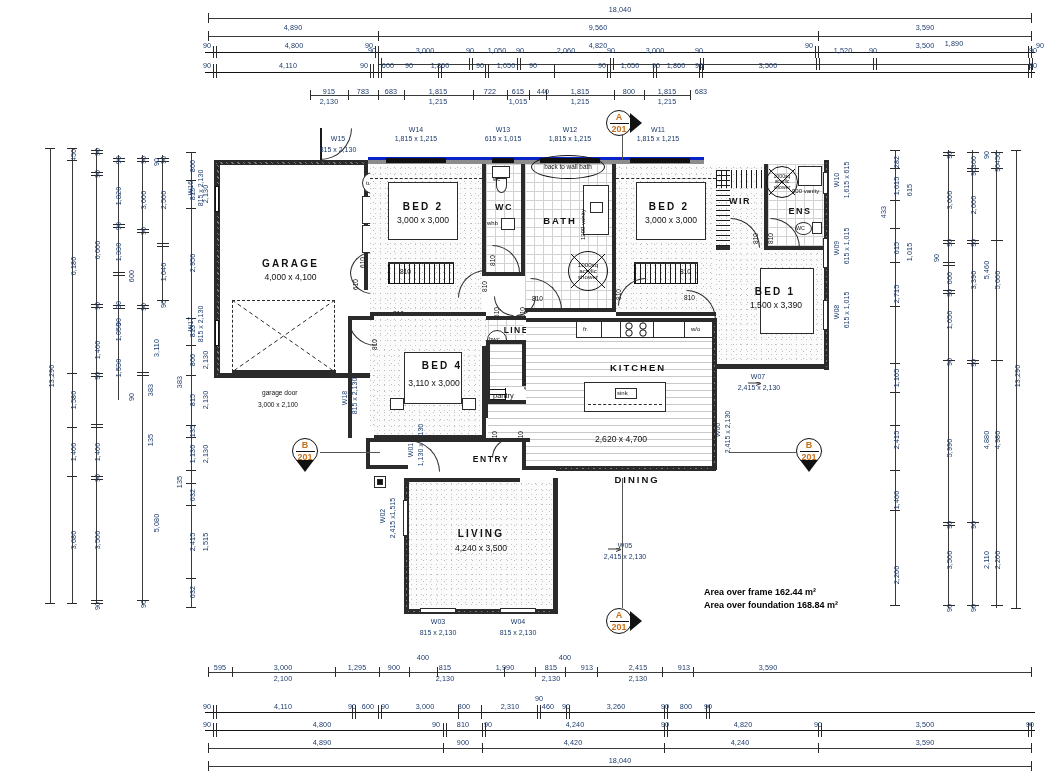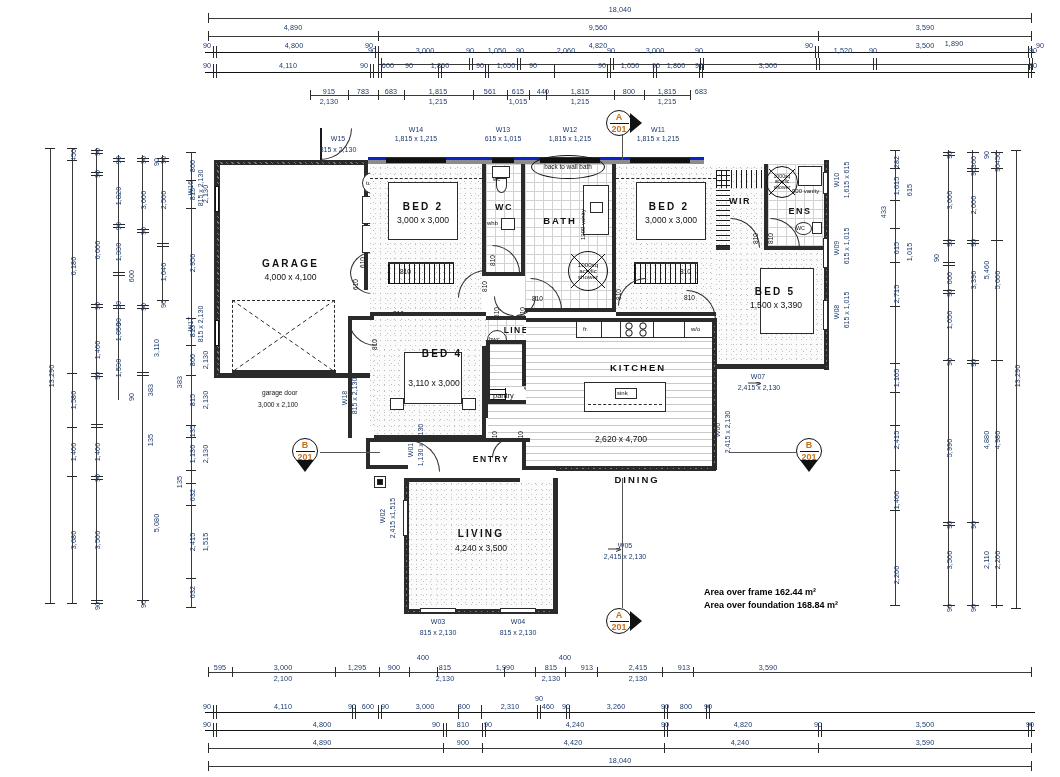--- a/index.html
+++ b/index.html
@@ -340,21 +340,21 @@
     <div class="dimtick" style="left:507px;top:90px;height:10px;"></div>
     <div class="dimtick" style="left:529px;top:90px;height:10px;"></div>
     <div class="dimtick" style="left:546px;top:90px;height:10px;"></div>
     <div class="dimtick" style="left:614px;top:90px;height:10px;"></div>
     <div class="dimtick" style="left:644px;top:90px;height:10px;"></div>
     <div class="dimtick" style="left:690px;top:90px;height:10px;"></div>
     <div class="dimtext ctr" style="left:329px;top:87px;">915</div>
     <div class="dimtext ctr" style="left:363px;top:87px;">783</div>
     <div class="dimtext ctr" style="left:391px;top:87px;">683</div>
     <div class="dimtext ctr" style="left:438px;top:87px;">1,815</div>
-    <div class="dimtext ctr" style="left:490px;top:87px;">561</div>
+    <div class="dimtext ctr" style="left:490px;top:87px;">722</div>
     <div class="dimtext ctr" style="left:518px;top:87px;">615</div>
     <div class="dimtext ctr" style="left:543px;top:87px;">440</div>
     <div class="dimtext ctr" style="left:580px;top:87px;">1,815</div>
     <div class="dimtext ctr" style="left:629px;top:87px;">800</div>
     <div class="dimtext ctr" style="left:667px;top:87px;">1,815</div>
     <div class="dimtext ctr" style="left:701px;top:87px;">683</div>
     <div class="dimtext ctr" style="left:329px;top:97px;">2,130</div>
     <div class="dimtext ctr" style="left:438px;top:97px;">1,215</div>
     <div class="dimtext ctr" style="left:518px;top:97px;">1,015</div>
     <div class="dimtext ctr" style="left:580px;top:97px;">1,215</div>
@@ -749,21 +749,21 @@
     <div class="roomlabel" style="left:778px;top:206px;width:44px;font-size:9px;letter-spacing:1.5px;">ENS</div>
     <div class="fixture" style="left:795px;top:222px;width:17px;height:13px;border-radius:50%;"></div>
     <div class="fixture-lbl" style="left:796px;top:225px;font-size:5.4px;">WC</div>
     <div class="fixture" style="left:812px;top:222px;width:10px;height:12px;"></div>
     <div class="doorswing" style="left:770px;top:218px;width:30px;height:30px;border-color:#2b2b2b;border-left-color:transparent;border-bottom-color:transparent;border-radius:0 100% 0 0;"></div>
     <div class="smalltag vert" style="left:767px;top:244px;">810</div>
     <div class="wall" style="left:768px;top:246px;width:56px;height:4px;"></div>
 
     <div class="carpet" style="left:716px;top:250px;width:108px;height:118px;"></div>
     <div class="fixture" style="left:760px;top:268px;width:54px;height:66px;"></div>
-    <div class="roomlabel" style="left:744px;top:286px;width:62px;">BED 5</div>
+    <div class="roomlabel" style="left:744px;top:286px;width:62px;">BED 1</div>
     <div class="roomdim" style="left:732px;top:300px;width:88px;">1,500 x 3,390</div>
     <div class="wall" style="left:716px;top:364px;width:112px;height:5px;"></div>
 
     <div class="wall" style="left:824px;top:160px;width:5px;height:210px;"></div>
     <div class="hatchstrip v" style="left:825px;top:163px;width:3px;height:204px;"></div>
 
     <div class="fixture" style="left:823px;top:172px;width:5px;height:22px;"></div>
     <div class="fixture" style="left:823px;top:238px;width:5px;height:30px;"></div>
     <div class="fixture" style="left:823px;top:300px;width:5px;height:30px;"></div>
     <div class="winlabel vert" style="left:832px;top:200px;width:40px;">
@@ -811,21 +811,21 @@
     <div class="fixture-lbl" style="left:489px;top:336px;">hwc</div>
     <div class="smalltag vert" style="left:493px;top:318px;">610</div>
     <div class="smalltag vert" style="left:519px;top:318px;">610</div>
     <div class="doorswing" style="left:494px;top:296px;width:20px;height:20px;border-color:#2b2b2b;border-top-color:transparent;border-right-color:transparent;border-radius:0 0 0 100%;"></div>
     <div class="doorswing" style="left:516px;top:296px;width:20px;height:20px;border-color:#2b2b2b;border-top-color:transparent;border-left-color:transparent;border-radius:0 0 100% 0;"></div>
     <div class="wall" style="left:486px;top:316px;width:40px;height:4px;"></div>
     <div class="wall" style="left:486px;top:340px;width:40px;height:4px;"></div>
 
     <div class="carpet" style="left:374px;top:346px;width:110px;height:92px;"></div>
     <div class="fixture" style="left:404px;top:352px;width:58px;height:52px;"></div>
-    <div class="roomlabel" style="left:404px;top:348px;width:76px;">BED 4</div>
+    <div class="roomlabel" style="left:404px;top:360px;width:76px;">BED 4</div>
     <div class="roomdim" style="left:390px;top:378px;width:88px;">3,110 x 3,000</div>
     <div class="fixture" style="left:390px;top:398px;width:14px;height:12px;"></div>
     <div class="fixture" style="left:462px;top:398px;width:14px;height:12px;"></div>
     <div class="wall" style="left:374px;top:435px;width:112px;height:4px;"></div>
     <div class="wall" style="left:482px;top:346px;width:4px;height:92px;"></div>
     <div class="stairsym v" style="left:488px;top:348px;width:18px;height:58px;border:1px solid #111;"></div>
     <div class="smalltag vert" style="left:504px;top:372px;">610</div>
     <div class="smalltag vert" style="left:371px;top:350px;">810</div>
     <div class="doorswing" style="left:348px;top:318px;width:28px;height:28px;border-color:#2b2b2b;border-right-color:transparent;border-top-color:transparent;border-radius:0 0 0 100%;"></div>
 

